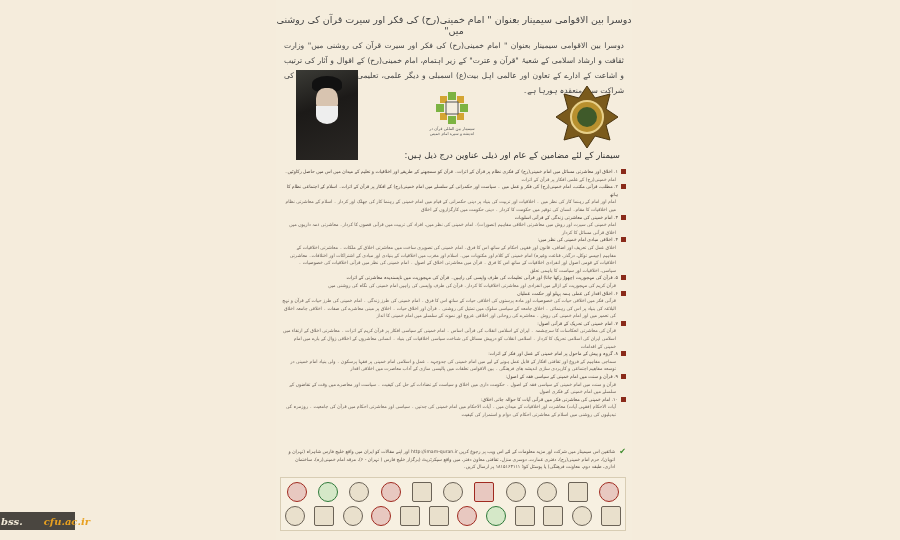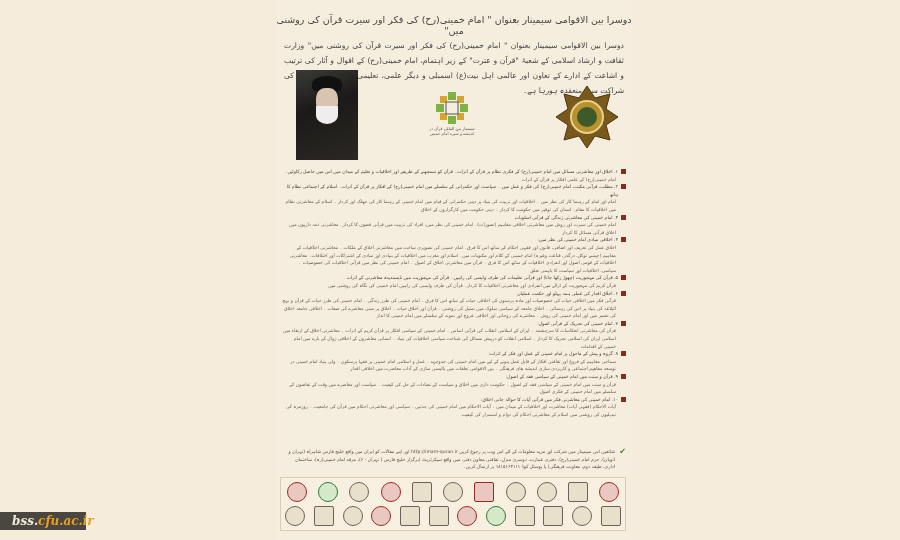--- a/index.html
+++ b/index.html
@@ -20,22 +20,22 @@
     .bullet { width:5px; height:5px; background:#8a2a1a; flex:0 0 5px; margin-top:1px; }
     .topic-body { padding-right:10px; color:#6a6058; }
     .footer-note { position:absolute; right:6px; top:448px; width:344px; font-size:4.6px; line-height:7.6px; color:#5a5048; display:flex; gap:3px; }
     .check { color:#3a8a2a; font-size:8px; flex:0 0 8px; line-height:8px; }
     .logos { position:absolute; left:4px; top:477px; width:346px; height:54px; border:1px solid #d8cdb4; background:#f7f0e1; display:flex; flex-direction:column; justify-content:space-around; padding:2px 0; box-sizing:border-box; direction:rtl; }
     .logo-row { display:flex; justify-content:space-around; align-items:center; }
     .logo { width:18px; height:18px; border-radius:50%; border:1px solid #6b6357; background:#e9e0cc; }
     .logo.sq { border-radius:2px; }
     .logo.green { border-color:#2f7a3a; background:#d5e8c8; }
     .logo.red { border-color:#a02a20; background:#e8c8c0; }
-    .watermark { position:absolute; left:0; top:512px; width:74px; height:18px; background:#4a4640; display:flex; align-items:center; padding-left:12px; font-family:"DejaVu Serif", serif; font-style:italic; font-weight:bold; font-size:12px; }
-    .wm-a { color:#f2ead8; } .wm-b { color:#e8a020; }
+    .watermark { position:absolute; left:0; top:512px; width:74px; height:18px; background:#4a4640; display:flex; align-items:center; padding-left:1px; font-family:"DejaVu Serif", serif; font-style:italic; font-weight:bold; font-size:10px; }
+    .wm-a { color:#f2ead8; } .wm-b { color:#e8a020;margin-left:21px; }
   </style>
 </head>
 <body>
 
 <div class="poster">
   <div class="title">دوسرا بین الاقوامی سیمینار بعنوان " امام خمینی(رح) کی فکر اور سیرت قرآن کی روشنی میں"</div>
   <div class="intro">دوسرا بین الاقوامی سیمینار بعنوان " امام خمینی(رح) کی فکر اور سیرت قرآن کی روشنی میں" وزارت ثقافت و ارشاد اسلامی کے شعبۂ "قرآن و عترت" کے زیر اہتمام، امام خمینی(رح) کے اقوال و آثار کی ترتیب و اشاعت کے ادارے کے تعاون اور عالمی اہل بیت(ع) اسمبلی و دیگر علمی، تعلیمی اور ثقافتی اداروں کی شراکت سے، منعقدہ ہورہا ہے۔</div>
 
   <div class="photo">
     <div class="turban"></div>
@@ -59,20 +59,21 @@
     <rect x="12" y="12" width="12" height="12" fill="#f5eddd" stroke="#555" stroke-width="1"></rect>
   </svg>
   <div class="logo-mid-cap">سیمینار بین المللی قرآن در اندیشه و سیره امام خمینی</div>
 
   <svg class="logo-star" viewBox="0 0 66 66">
     <polygon points="33,2 41,14 56,10 52,25 64,33 52,41 56,56 41,52 33,64 25,52 10,56 14,41 2,33 14,25 10,10 25,14" fill="#7a5a1c" stroke="#4a3510" stroke-width="1"></polygon>
     <circle cx="33" cy="33" r="16" fill="#b8902e" stroke="#e8d08a" stroke-width="2"></circle>
     <circle cx="33" cy="33" r="10" fill="#3f5a2a"></circle>
   </svg>
 
+  <div class="heading">سیمنار کے لئے مضامین کے عام اور ذیلی عناوین درج ذیل ہیں:</div>
 
   <div class="topics">
     <div>
       <div class="topic-head">
           <span class="bullet"></span>
           <span>۱. اخلاق اور معاشرتی مسائل میں امام خمینی(رح) کے فکری نظام پر قرآن کے اثرات۔ قرآن کو سمجھنے کے طریقے اور اخلاقیات و تعلیم کے میدان میں اس میں حاصل رکاوٹیں۔</span>
         </div>
       <div class="topic-body">امام خمینی(رح) کے علمی افکار پر قرآن کے اثرات</div>
     </div>
     <div>

